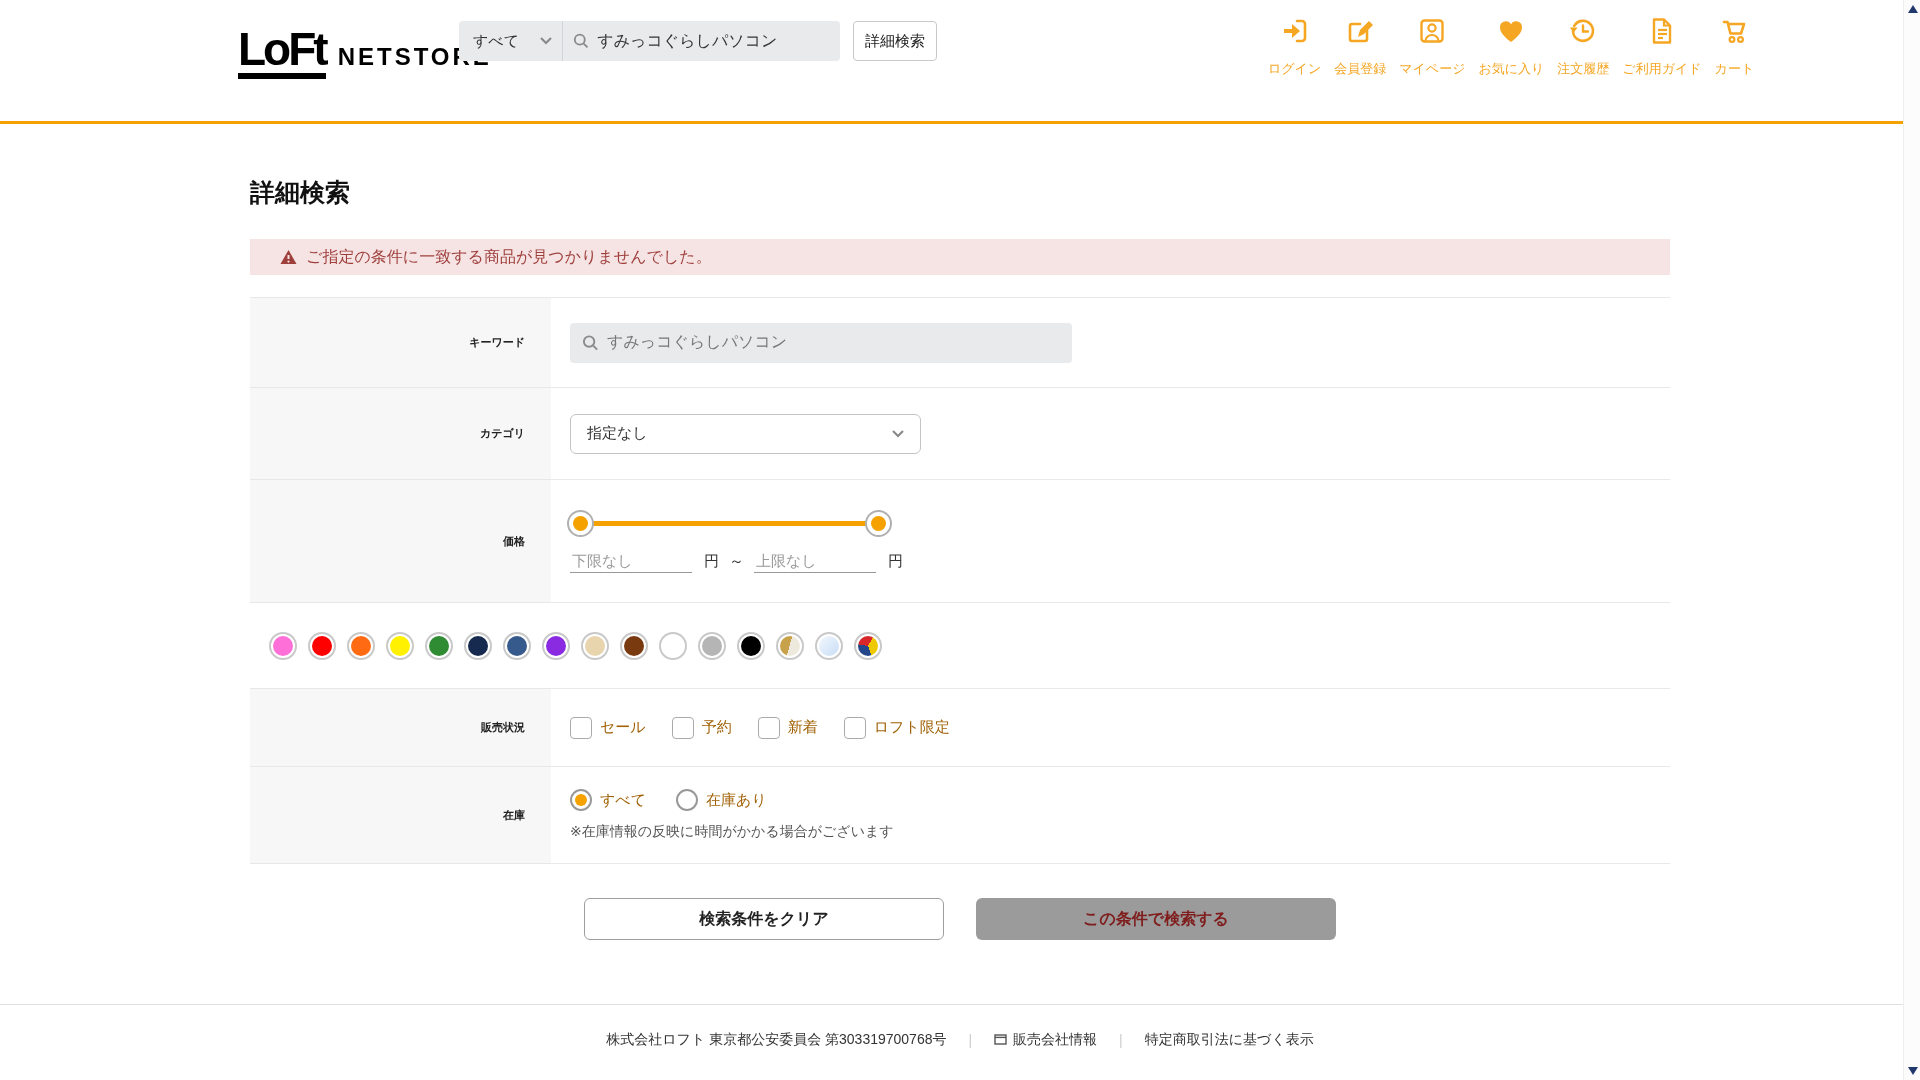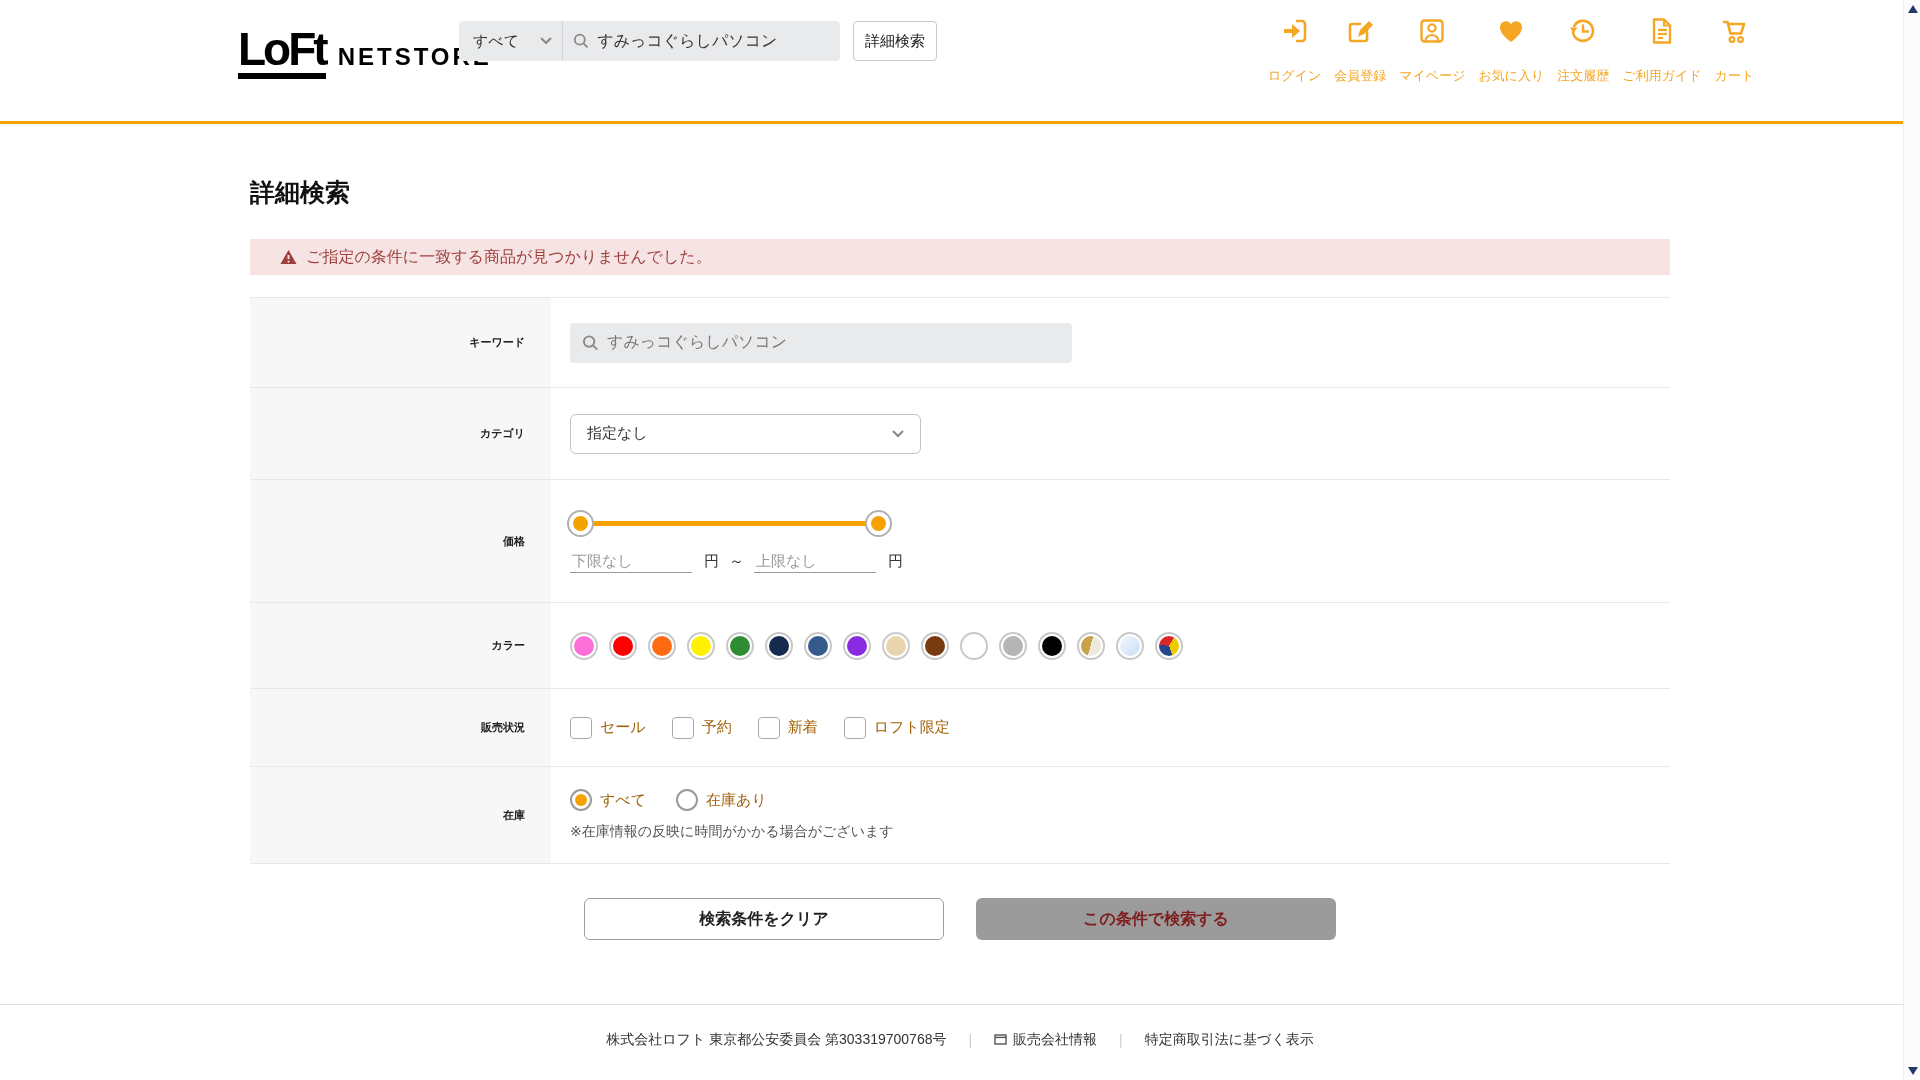--- a/index.html
+++ b/index.html
@@ -19,21 +19,21 @@
     border-radius:4px;display:flex;align-items:center;}
   .search-cat{width:104px;height:100%;display:flex;align-items:center;justify-content:space-between;
     padding:0 10px 0 14px;border-right:1px solid #D3D5D9;font-size:15px;color:#333;cursor:pointer;}
   .search-box{flex:1;display:flex;align-items:center;padding:0 10px;}
   .search-box input{border:none;background:transparent;outline:none;font-size:16px;color:#333;width:100%;
     font-family:inherit;margin-left:8px;}
   .adv-btn{position:absolute;left:853px;top:21px;width:84px;height:40px;background:#fff;
     border:1px solid #C9C9C9;border-radius:4px;font-size:15px;color:#222;cursor:pointer;
     display:flex;align-items:center;justify-content:center;}
   .quicklinks{position:absolute;left:1268px;top:16px;display:flex;align-items:flex-end;gap:13px;}
-  .qlink{display:flex;flex-direction:column;align-items:center;gap:21px;cursor:pointer;}
+  .qlink{display:flex;flex-direction:column;align-items:center;gap:14px;cursor:pointer;}
   .qlink .lbl{font-size:13px;color:var(--icon-orange);white-space:nowrap;}
   .nav{position:absolute;left:242px;top:88px;width:1420px;height:33px;display:flex;}
   .nav-item{flex:1;display:flex;align-items:center;justify-content:center;font-size:16px;color:#333;
     border-left:1px solid #DDD;cursor:pointer;white-space:nowrap;}
   .nav-item:last-child{border-right:1px solid #DDD;}
   
   .main{width:1420px;margin:0 auto;}
   .page-title{margin-top:52px;font-size:25px;font-weight:700;color:#111;}
   .error-banner{margin-top:30px;height:36px;background:var(--err-bg);display:flex;align-items:center;
     padding-left:30px;gap:9px;}
@@ -245,21 +245,20 @@
             <span class="yen1">円</span>
             <span class="tilde">～</span>
             <input type="text" placeholder="上限なし" style="">
             <span class="yen2">円</span>
           </div>
         </div>
       </div>
     </div>
 
     <div class="frow r-color">
-      <div class="fl">カラー</div>
       <div class="fc">
         <div class="swatches" id="swatches">
             <div class="swatch">
               <div class="swatch-fill" style="background: rgb(255, 111, 216);"></div>
             </div>
             <div class="swatch">
               <div class="swatch-fill" style="background: rgb(255, 0, 0);"></div>
             </div>
             <div class="swatch">
               <div class="swatch-fill" style="background: rgb(255, 106, 19);"></div>

